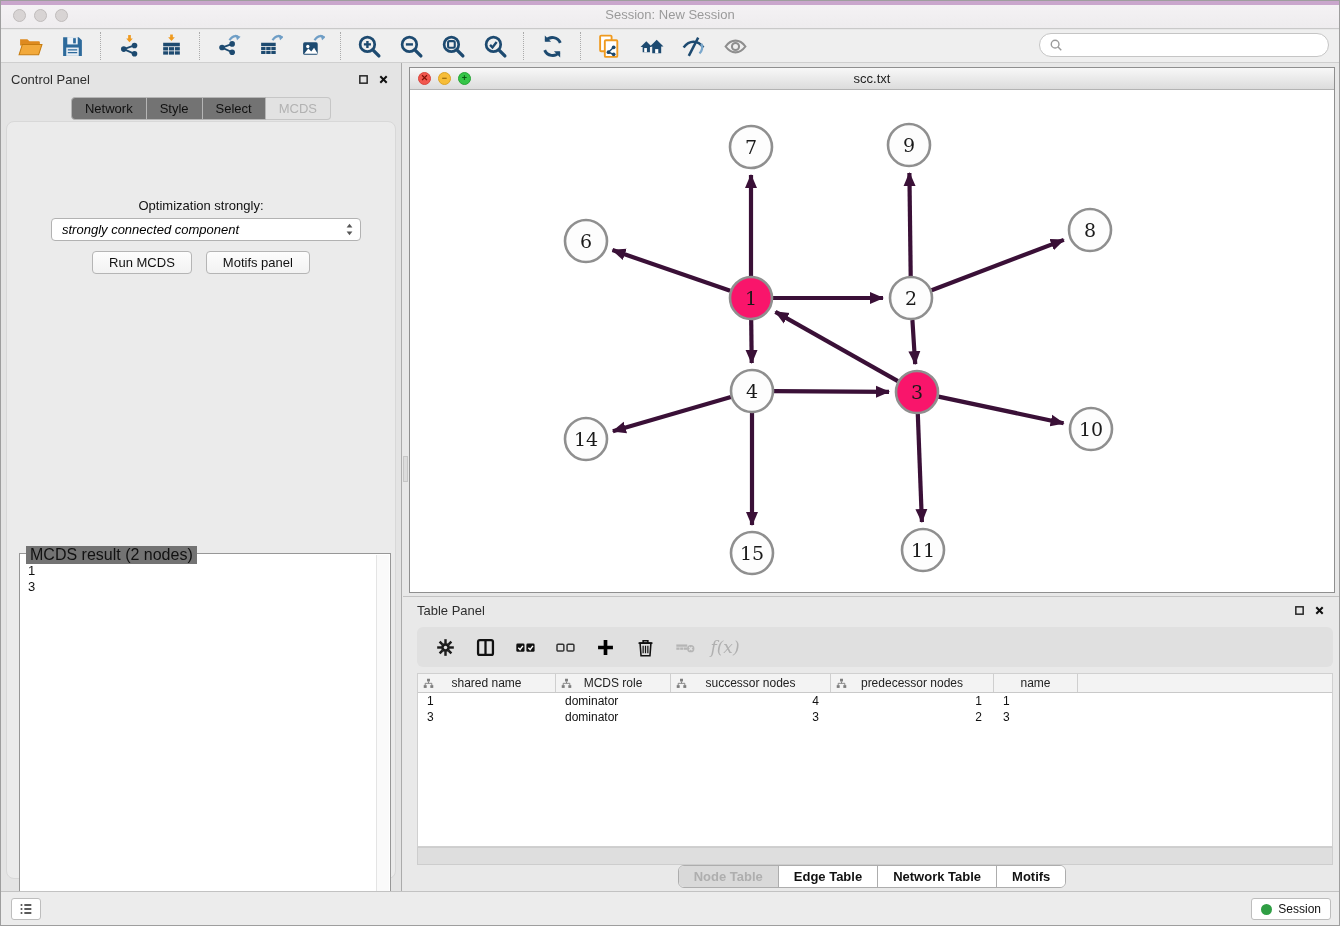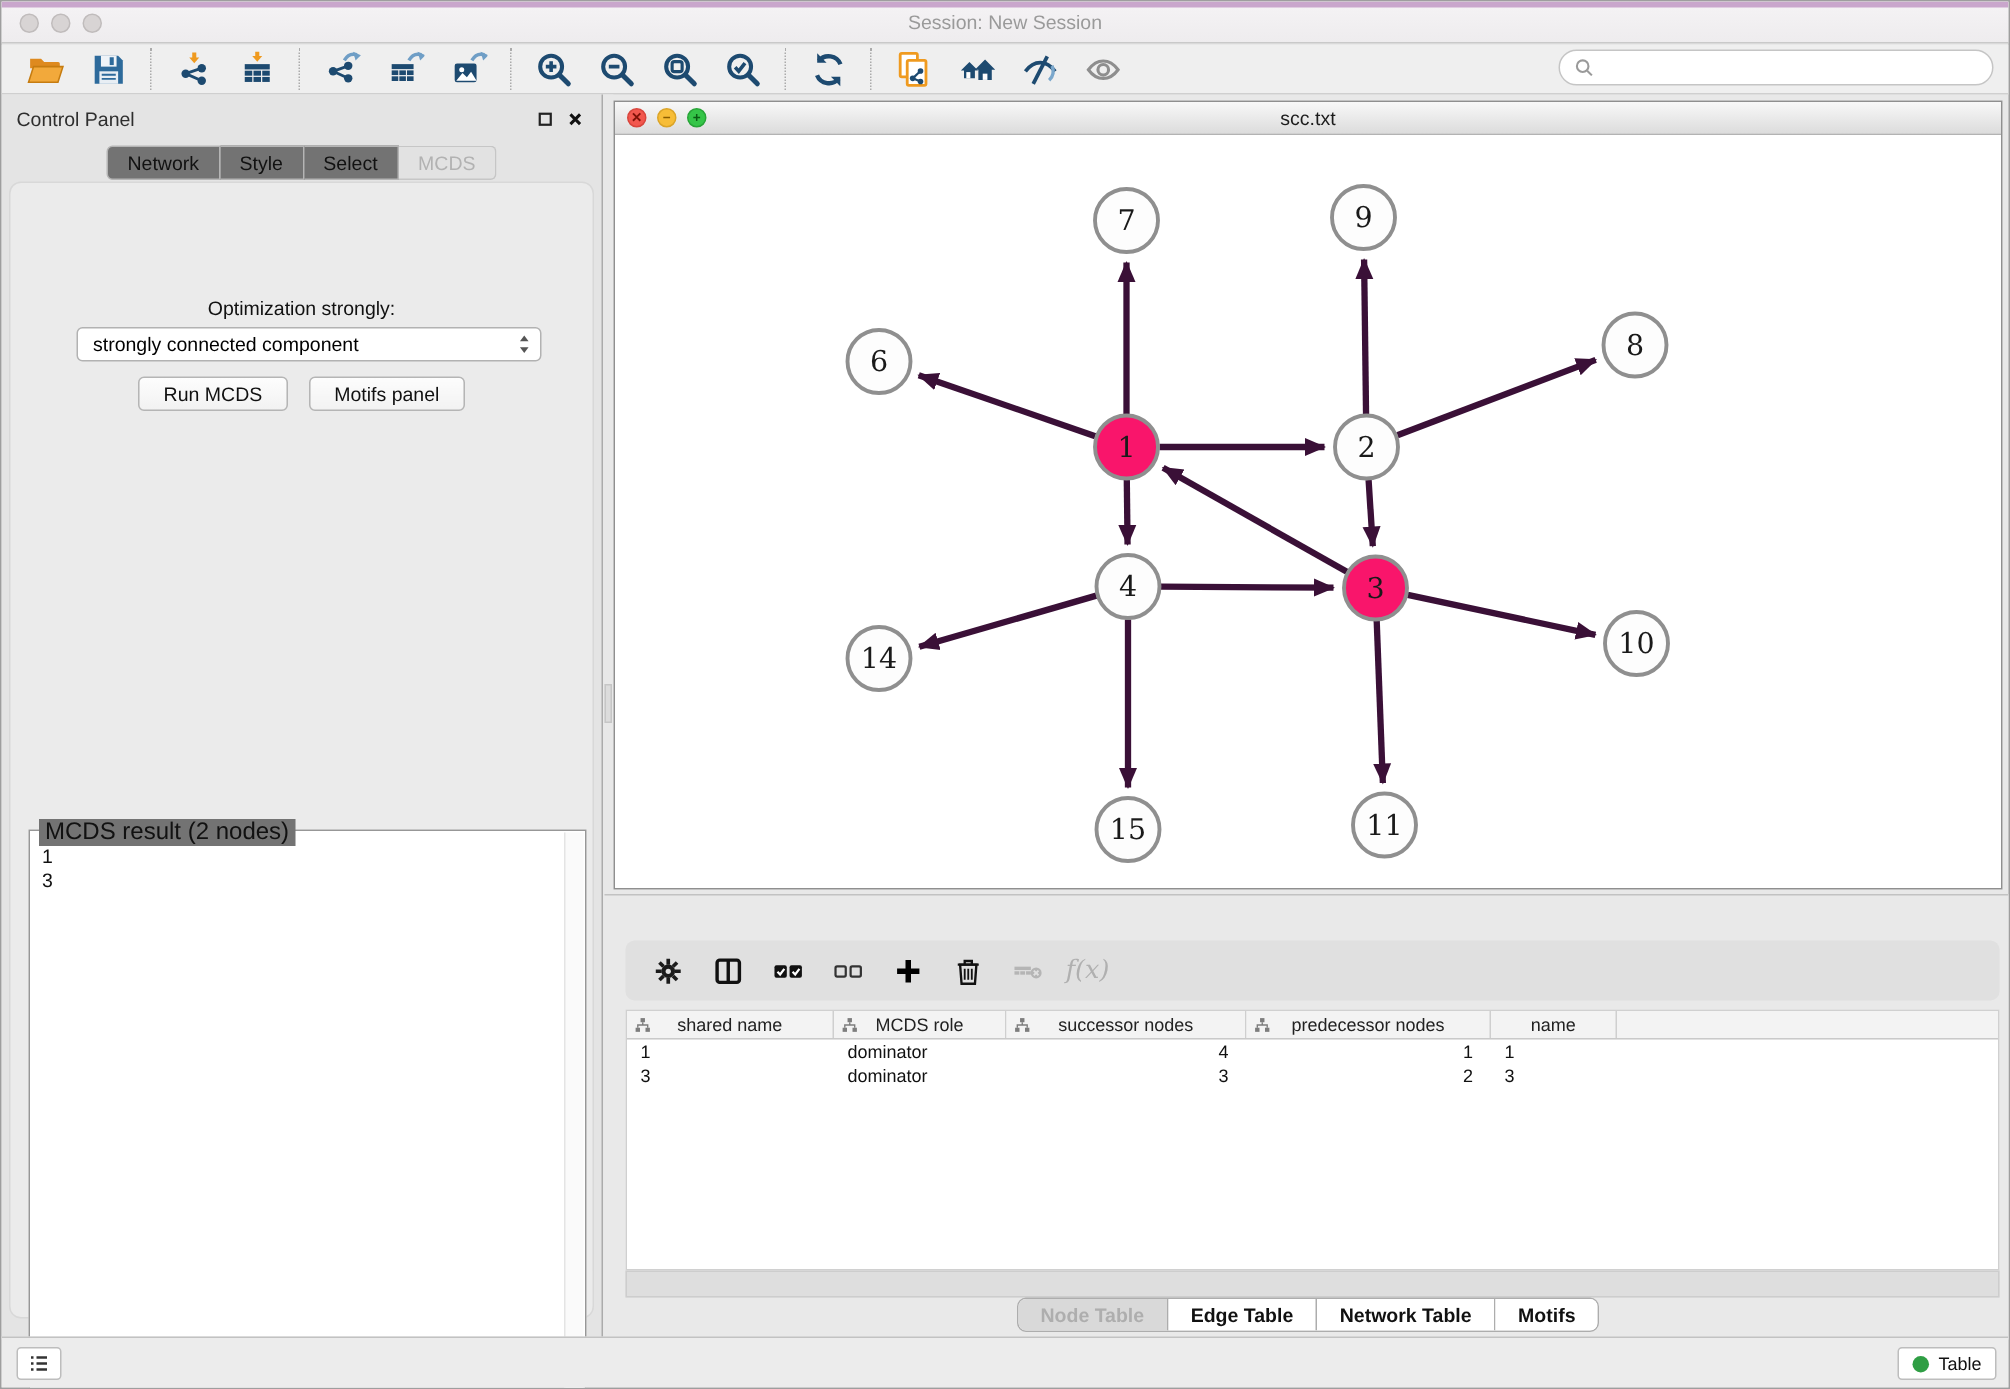--- a/index.html
+++ b/index.html
@@ -35,21 +35,21 @@
   .win-ic svg { width:11px; height:11px; }
   .cp-tabs { position:absolute; left:0; top:34px; right:0; display:flex; justify-content:center; }
   .cp-tab { font-size:13px; padding:3px 13px; background:#737373; border:1px solid #b5b5b5; border-left-width:0; color:#111; cursor:pointer; }
   .cp-tab:first-child { border-left-width:1px; border-radius:4px 0 0 4px; }
   .cp-tab:last-child { border-radius:0 4px 4px 0; }
   .cp-tab.active { background:#e2e2e2; color:#b2b2b2; border-color:#c6c6c6; }
   .cp-content { position:absolute; left:5px; right:5px; top:58px; height:758px; background:#ebebeb; border:1px solid #d8d8d8; border-radius:8px; }
   .opt-label { position:absolute; left:0; right:0; top:76px; text-align:center; font-size:13px; color:#111; }
   .dropdown { position:absolute; left:44px; top:96px; width:310px; height:23px; background:#fff; border:1px solid #b2b2b2;
     border-radius:4px; display:flex; align-items:center; padding:0 6px 0 10px; font-size:13px; cursor:pointer; }
-  .dropdown .dd-val { flex:1; }
+  .dropdown .dd-val { flex:1;font-style:italic; }
   .dropdown svg { width:9px; height:15px; }
   .btn-row { position:absolute; left:0; right:0; top:129px; display:flex; justify-content:center; gap:14px; }
   .pbtn { font-family:"Liberation Sans",sans-serif; font-size:13px; padding:3px 16px; background:linear-gradient(#fdfdfd,#f2f2f2);
     border:1px solid #b5b5b5; border-radius:4px; cursor:pointer; color:#111; }
   .result-box { position:absolute; left:12px; top:431px; width:372px; height:379px; background:#fff; border:1px solid #979797; }
   .result-legend { position:absolute; top:-8px; left:6px; background:#737373; padding:0 4px; font-size:16px; color:#111; }
   .result-lines { position:absolute; left:8px; top:9px; font-size:13px; color:#111; line-height:16px; font-family:"Liberation Sans",sans-serif; }
   .result-scroll { position:absolute; right:1px; top:1px; bottom:1px; width:13px; background:#fafafa; border-left:1px solid #e4e4e4; }
 
   
@@ -432,20 +432,33 @@
           </g>
           <g>
             <circle cx="513" cy="460" r="21" fill="#fdfdfd" stroke="#8f8f8f" stroke-width="2.6"></circle>
             <text x="513" y="460" text-anchor="middle" dy="0.35em" class="graph-node-label">11</text>
           </g>
         </svg>
     </div>
   </div>
 
   <div class="table-panel">
+    <div class="tp-header">
+      <span class="ptitle">Table Panel</span>
+      <span class="win-ic">
+          <svg viewBox="0 0 12 12">
+            <rect x="2" y="2" width="8" height="8" fill="none" stroke="#222" stroke-width="1.6"></rect>
+          </svg>
+        </span>
+      <span class="win-ic">
+          <svg viewBox="0 0 12 12">
+            <path d="M2.5 2.5l7 7M9.5 2.5l-7 7" stroke="#111" stroke-width="2.2"></path>
+          </svg>
+        </span>
+    </div>
     <div class="tp-toolbar" id="tp-toolbar">
         <button class="tp-btn">
           <span class="tb-ic">
             <svg viewBox="0 0 24 24">
               <g stroke="#1c1c1c" stroke-width="2.8">
                 <line x1="12" y1="2.5" x2="12" y2="7"></line>
                 <line x1="12" y1="17" x2="12" y2="21.5"></line>
                 <line x1="2.5" y1="12" x2="7" y2="12"></line>
                 <line x1="17" y1="12" x2="21.5" y2="12"></line>
                 <line x1="5.3" y1="5.3" x2="8.4" y2="8.4"></line>
@@ -597,17 +610,17 @@
             <line x1="9.5" y1="6" x2="20" y2="6"></line>
             <line x1="4" y1="12" x2="6.5" y2="12"></line>
             <line x1="9.5" y1="12" x2="20" y2="12"></line>
             <line x1="4" y1="18" x2="6.5" y2="18"></line>
             <line x1="9.5" y1="18" x2="20" y2="18"></line>
           </g>
         </svg>
     </div>
     <div class="memory-btn">
       <span class="mem-dot"></span>
-      <span>Table</span>
+      <span>Session</span>
     </div>
   </div>
 
 </div>
 
 </body></html>

